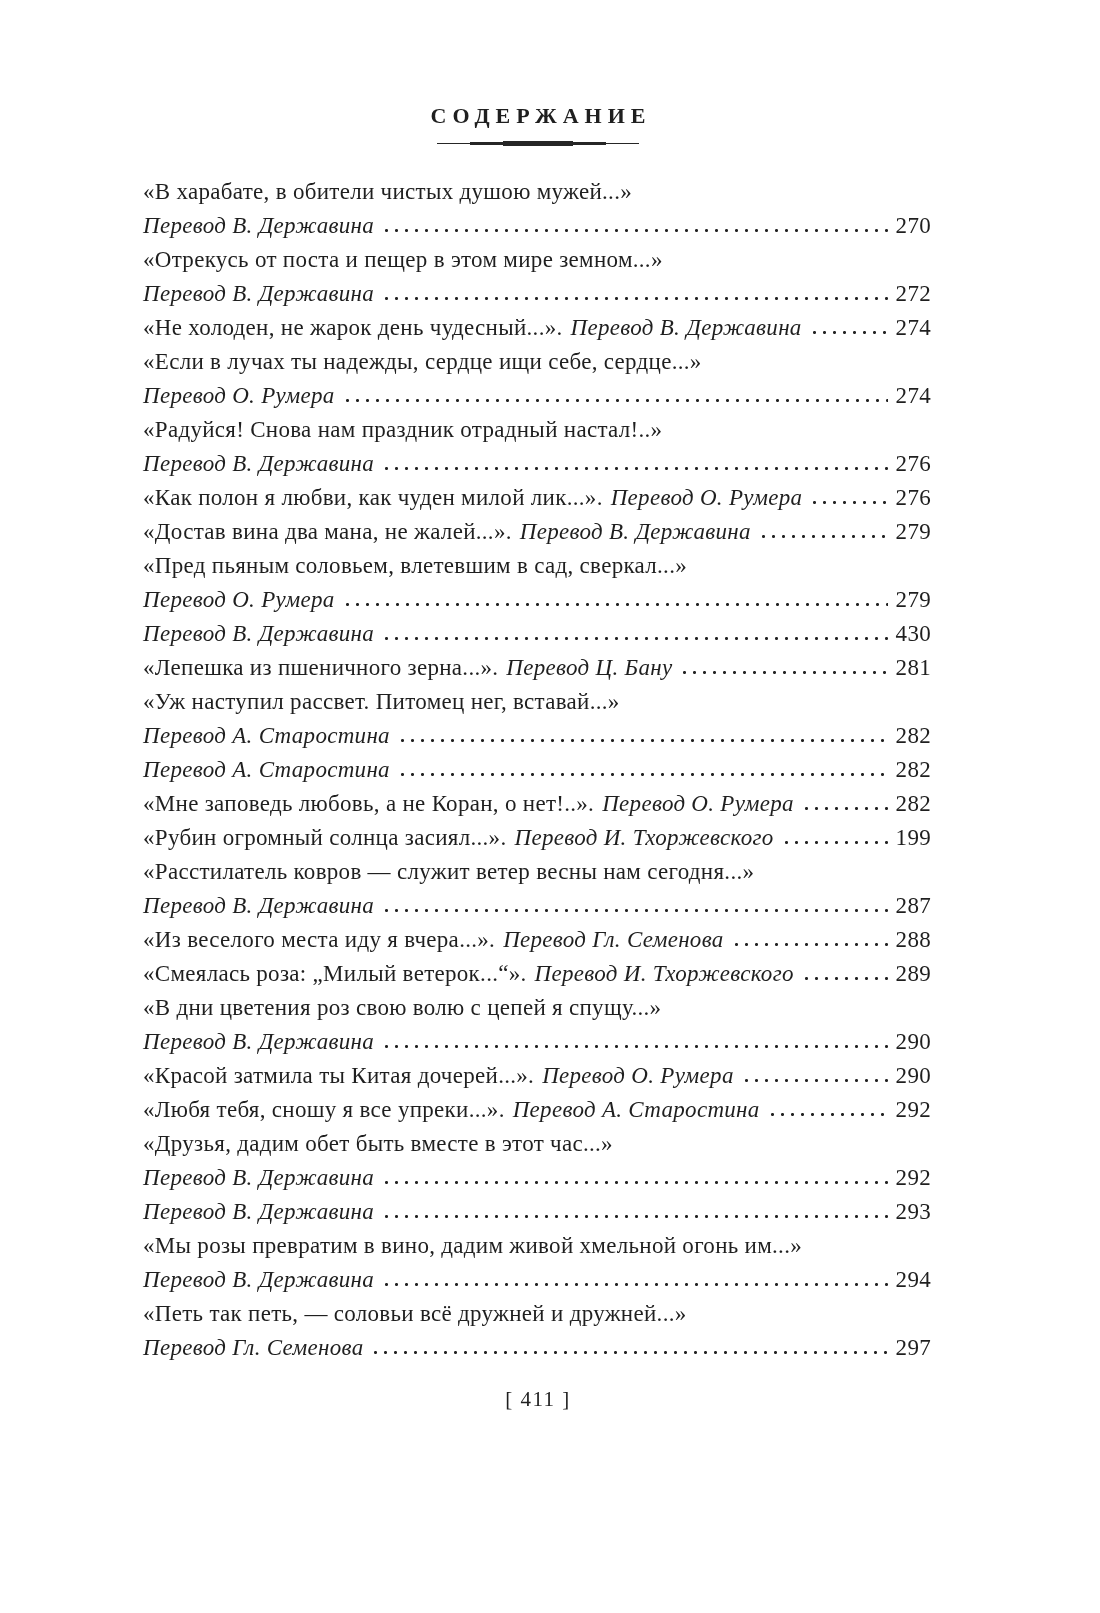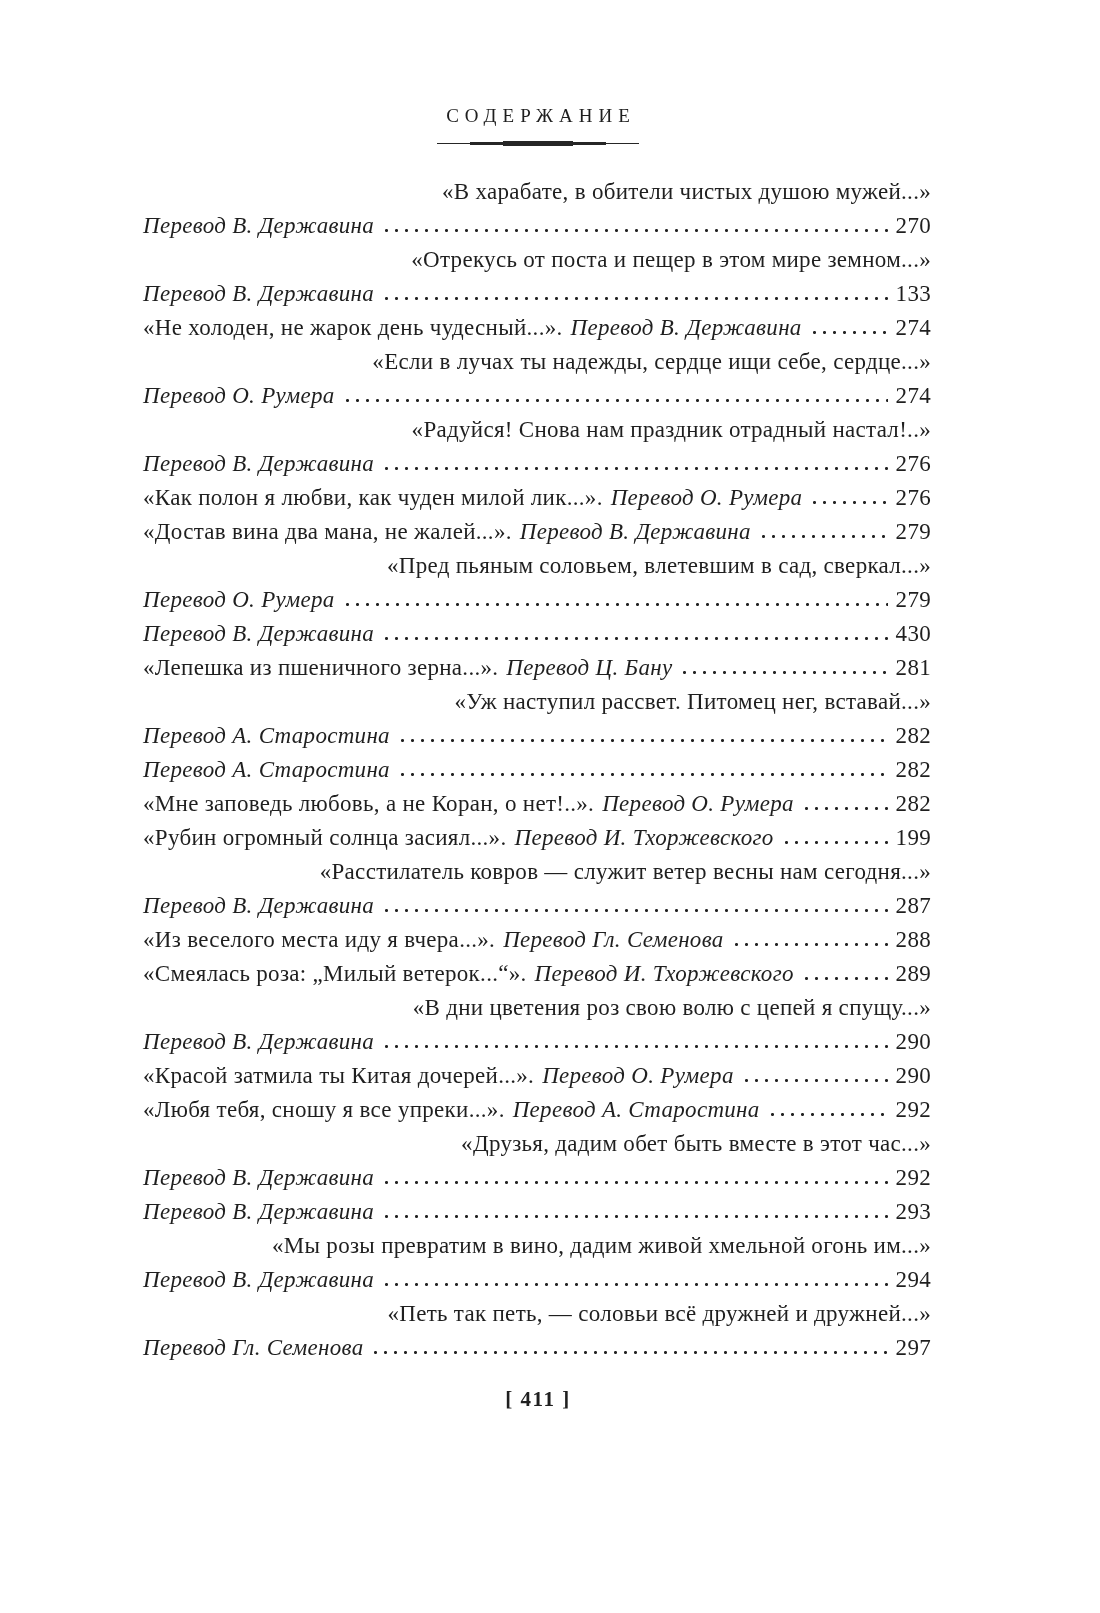--- a/index.html
+++ b/index.html
@@ -24,22 +24,22 @@
     height: 1613px;
   }
   
   .header {
     width: 790px;
     margin-left: 143px;
     padding-top: 104px;
     text-align: center;
   }
   .page-title {
-    font-size: 19px;
-    font-weight: 400;
+    font-size: 22px;
+    font-weight: 700;
     letter-spacing: 6px;
     line-height: 24px;
     text-indent: 6px; 
   }
   .rule {
     display: flex;
     align-items: center;
     justify-content: center;
     margin-top: 13px;
     height: 5px;
@@ -48,21 +48,21 @@
   .rs-thin  { width: 33px; height: 1px; }
   .rs-med   { width: 33px; height: 3px; }
   .rs-thick { width: 70px; height: 5px; }
   
   .toc {
     width: 788px;
     margin: 33px 0 0 143px;
     font-size: 23px;
     letter-spacing: 0.3px;
   }
-  .entry { margin-bottom: 9px; text-align: right; }
+  .entry { margin-bottom: 9px; }
   .entry .title,
   .entry .row { line-height: 25px; }
   .row {
     display: flex;
     align-items: baseline;
     margin-top: 9px;
   }
   .translator { font-style: italic; white-space: nowrap; }
   .inline-title { white-space: nowrap; }
   .inline-translator { margin-left: 8px; }
@@ -80,21 +80,21 @@
   
   .footer {
     position: absolute;
     top: 1387px;
     left: 143px;
     width: 790px;
     text-align: center;
   }
   .folio {
     font-size: 21px;
-    font-weight: 700;
+    font-weight: 400;
     letter-spacing: 1.5px;
   }
 </style>
 </head>
 <body>
 
 <div class="page">
 
   <header class="header">
     <h1 class="page-title">СОДЕРЖАНИЕ</h1>
@@ -114,21 +114,21 @@
           <span class="translator">Перевод В. Державина</span>
           <span class="leader"></span>
           <span class="pagenum">270</span>
         </div>
       </div>
       <div class="entry">
         <div class="title">«Отрекусь от поста и пещер в этом мире земном...»</div>
         <div class="row">
           <span class="translator">Перевод В. Державина</span>
           <span class="leader"></span>
-          <span class="pagenum">133</span>
+          <span class="pagenum">272</span>
         </div>
       </div>
       <div class="entry entry-inline">
         <div class="row">
           <span class="title inline-title">«Не холоден, не жарок день чудесный...».</span>
           <span class="translator inline-translator">Перевод В. Державина</span>
           <span class="leader"></span>
           <span class="pagenum">274</span>
         </div>
       </div>

